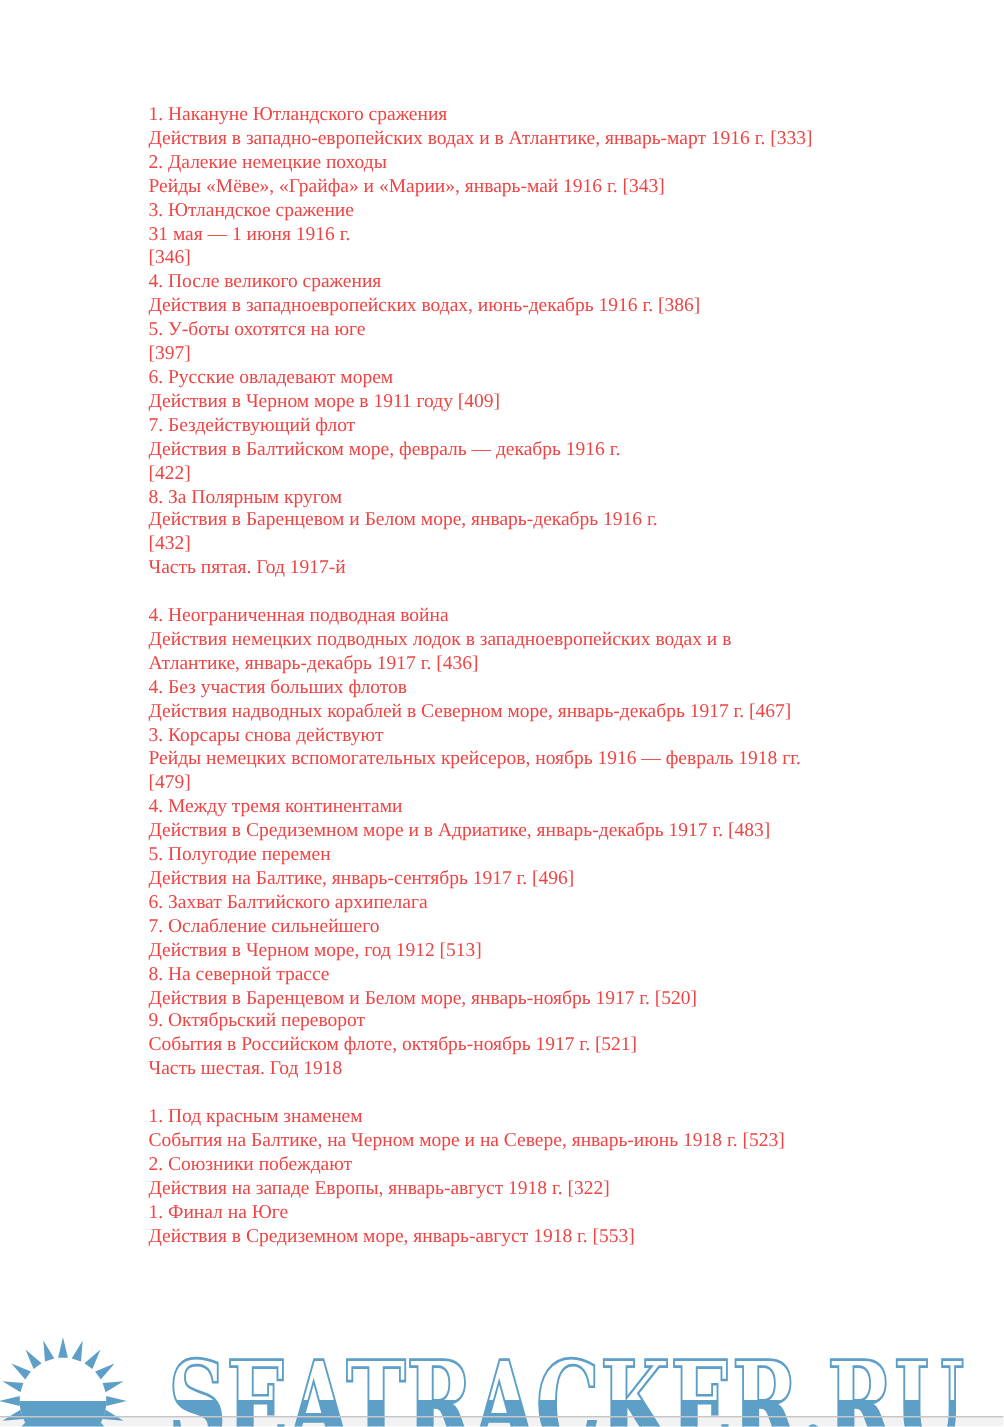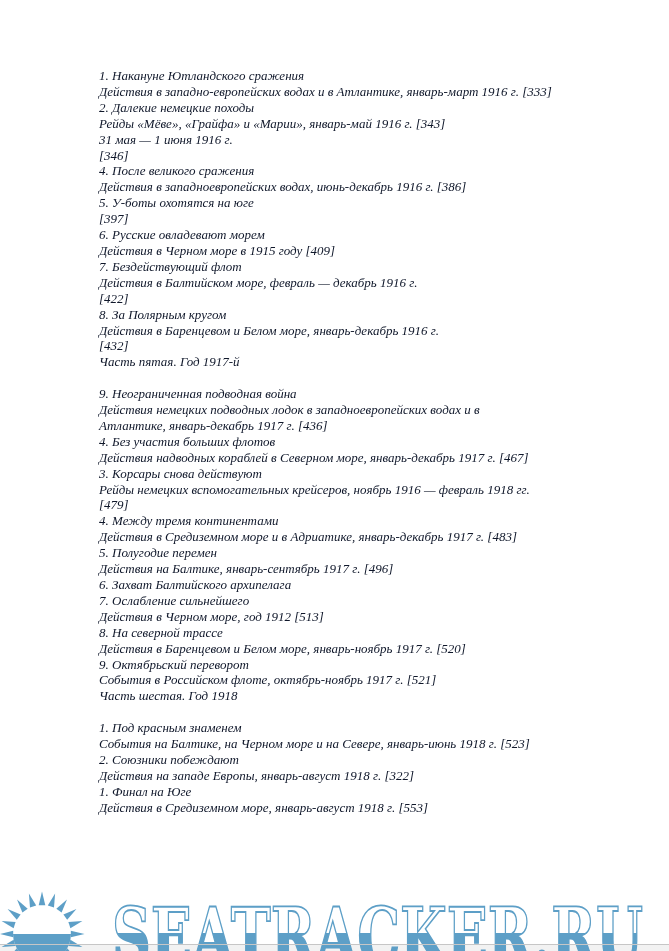--- a/index.html
+++ b/index.html
@@ -36,42 +36,43 @@
   .footer-strip {
     position: absolute;
     left: 0; top: 945px;
     width: 669px; height: 6px;
     z-index: 0;
   }
 </style>
 </head>
 <body>
 
-<div class="toc" style="color: #0f172a; font-style: italic;">
+<div class="toc" style="color: #ef4444;">
     <div class="toc-line">1. Накануне Ютландского сражения</div>
     <div class="toc-line">Действия в западно-европейских водах и в Атлантике, январь-март 1916 г. [333]</div>
     <div class="toc-line">2. Далекие немецкие походы</div>
     <div class="toc-line">Рейды «Мёве», «Грайфа» и «Марии», январь-май 1916 г. [343]</div>
+    <div class="toc-line">3. Ютландское сражение</div>
     <div class="toc-line">31 мая — 1 июня 1916 г.</div>
     <div class="toc-line">[346]</div>
     <div class="toc-line">4. После великого сражения</div>
     <div class="toc-line">Действия в западноевропейских водах, июнь-декабрь 1916 г. [386]</div>
     <div class="toc-line">5. У-боты охотятся на юге</div>
     <div class="toc-line">[397]</div>
     <div class="toc-line">6. Русские овладевают морем</div>
-    <div class="toc-line">Действия в Черном море в 1915 году [409]</div>
+    <div class="toc-line">Действия в Черном море в 1911 году [409]</div>
     <div class="toc-line">7. Бездействующий флот</div>
     <div class="toc-line">Действия в Балтийском море, февраль — декабрь 1916 г.</div>
     <div class="toc-line">[422]</div>
     <div class="toc-line">8. За Полярным кругом</div>
     <div class="toc-line">Действия в Баренцевом и Белом море, январь-декабрь 1916 г.</div>
     <div class="toc-line">[432]</div>
     <div class="toc-line">Часть пятая. Год 1917-й</div>
     <div class="toc-line"></div>
-    <div class="toc-line">9. Неограниченная подводная война</div>
+    <div class="toc-line">4. Неограниченная подводная война</div>
     <div class="toc-line">Действия немецких подводных лодок в западноевропейских водах и в</div>
     <div class="toc-line">Атлантике, январь-декабрь 1917 г. [436]</div>
     <div class="toc-line">4. Без участия больших флотов</div>
     <div class="toc-line">Действия надводных кораблей в Северном море, январь-декабрь 1917 г. [467]</div>
     <div class="toc-line">3. Корсары снова действуют</div>
     <div class="toc-line">Рейды немецких вспомогательных крейсеров, ноябрь 1916 — февраль 1918 гг.</div>
     <div class="toc-line">[479]</div>
     <div class="toc-line">4. Между тремя континентами</div>
     <div class="toc-line">Действия в Средиземном море и в Адриатике, январь-декабрь 1917 г. [483]</div>
     <div class="toc-line">5. Полугодие перемен</div>

